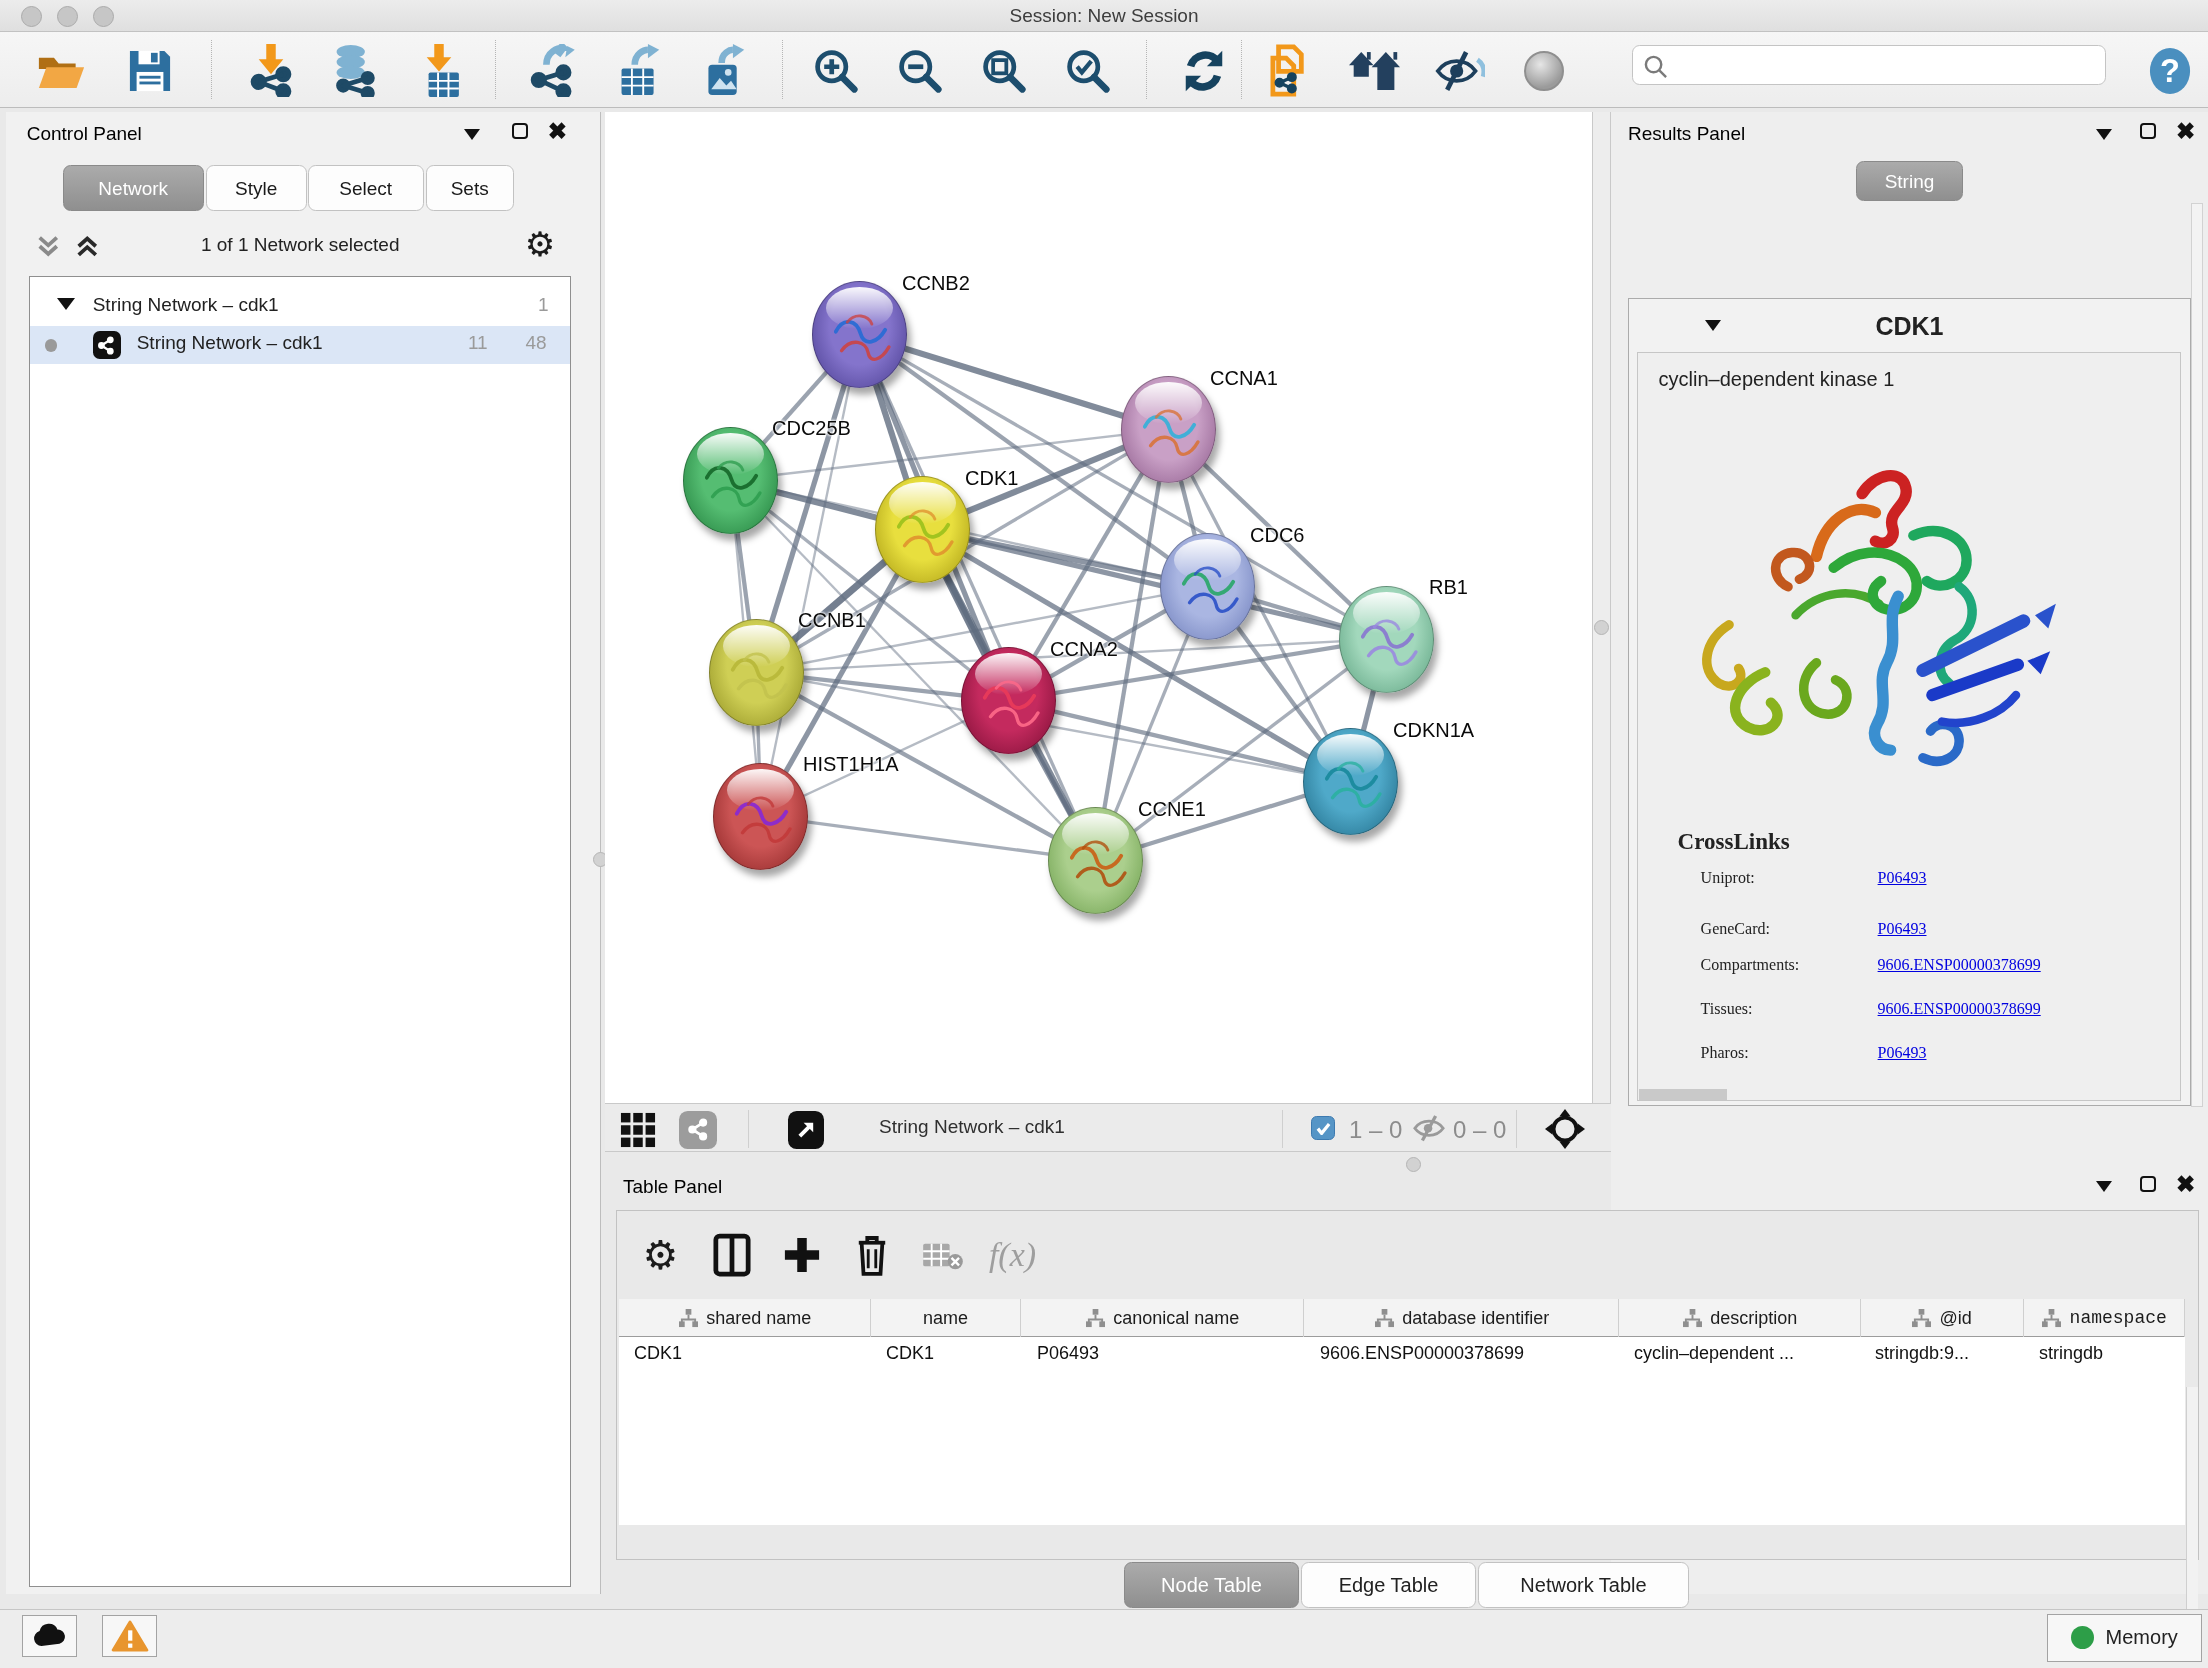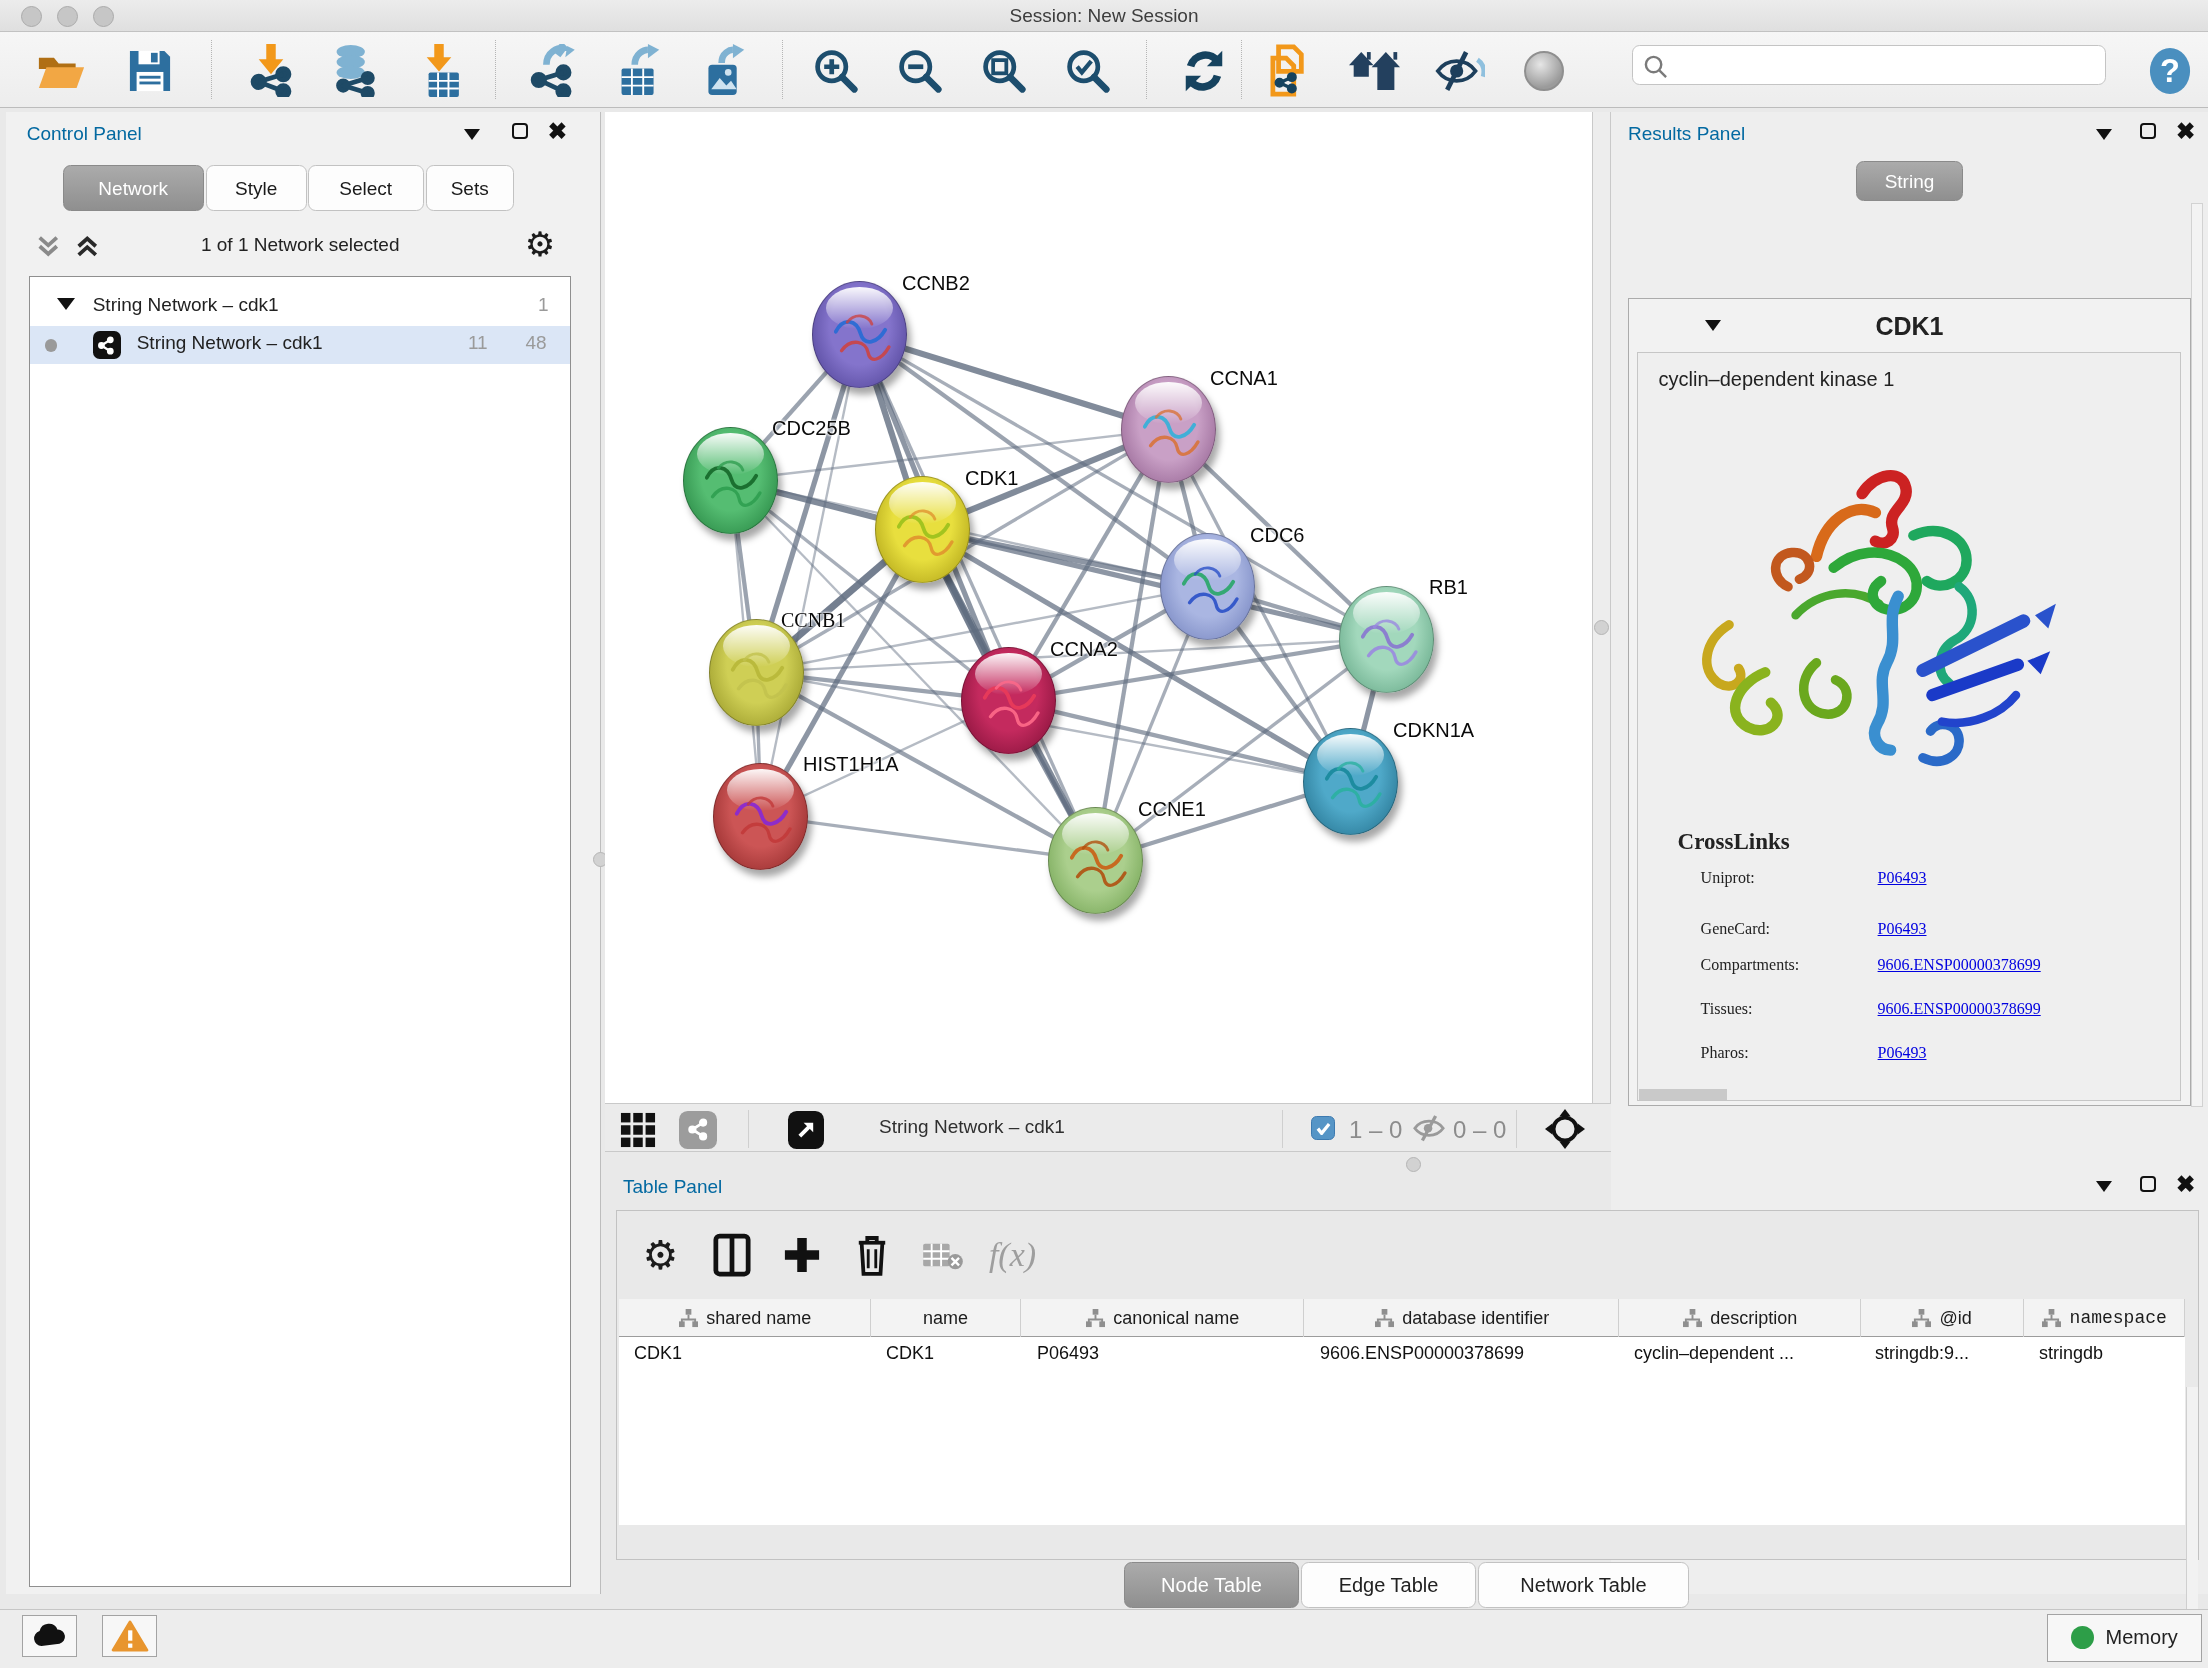--- a/index.html
+++ b/index.html
@@ -18,21 +18,21 @@
     background:linear-gradient(#f6f6f6,#ededed); border-bottom:1px solid #bcbcbc; }
   .tbtn { position:absolute; top:11.4px; width:55px; height:55px; display:flex;
     align-items:center; justify-content:center; }
   .tsep { position:absolute; top:7.6px; height:59px; border-left:1.9px dotted #b5b5b5; }
   #search-box { position:absolute; left:1632px; top:13.3px; width:474px; height:40px;
     background:#fff; border:1.9px solid #c4c4c4; border-radius:7.6px; }
   #search-box svg { position:absolute; left:9.5px; top:7.6px; }
   #search-box input { position:absolute; left:42px; top:1.9px; width:418px; height:32px;
     border:none; outline:none; font-size:19px; background:transparent; }
   
-  .panel-title { font-size:19px; color:#0369a1; }
+  .panel-title { font-size:19px; color:#000000; }
   .ph-caret { width:0; height:0; border-left:8.6px solid transparent;
     border-right:8.6px solid transparent; border-top:11.4px solid #111; display:inline-block; }
   .ph-float { width:16px; height:16px; border:2.9px solid #111; border-radius:3.8px; display:inline-block; }
   .ph-close { font-size:23px; font-weight:bold; color:#111; line-height:16px; }
   .tab { position:absolute; border-radius:7.6px; text-align:center; font-size:19px;
     background:#fdfdfd; border:1px solid #c2c2c2; color:#1a1a1a; }
   .tab.sel { background:linear-gradient(#ababab,#8f8f8f); color:#fff; border:1px solid #8a8a8a; }
   
   #control-panel { position:absolute; left:5.7px; top:112px; width:595px; height:1482px;
     background:#f1f1f1; border-right:1.9px solid #bdbdbd; }
@@ -472,21 +472,21 @@
       <div class="node" style="left: 104px; top: 507px; background: radial-gradient(at 50% 42%, rgb(207, 207, 85) 0%, rgb(207, 207, 85) 45%, rgb(140, 140, 30) 100%);">
         <div class="gloss"></div>
     <svg width="95" height="107" viewBox="0 0 100 112" style="position:absolute;left:0;top:0">
       <g fill="none" stroke-linecap="round">
         <path d="M24,52 C32,36 46,40 50,54 C54,68 68,64 76,50" stroke="#b8b83a" stroke-width="4" opacity=".95"></path>
         <path d="M30,72 C40,58 56,62 58,74 C60,86 72,82 80,68" stroke="#c2c24e" stroke-width="3.5" opacity=".9"></path>
         <path d="M36,42 C44,32 58,34 62,44" stroke="#c2c24e" stroke-width="3" opacity=".8"></path>
       </g>
         </svg>
       </div>
-      <div class="node-label" style="left: 176px; top: 497px; font-family: Liberation Serif, serif;">CCNB1</div>
+      <div class="node-label" style="left: 193px; top: 497px;">CCNB1</div>
       <div class="node" style="left: 356px; top: 535px; background: radial-gradient(at 50% 42%, rgb(196, 42, 94) 0%, rgb(196, 42, 94) 45%, rgb(119, 12, 50) 100%);">
         <div class="gloss"></div>
     <svg width="95" height="107" viewBox="0 0 100 112" style="position:absolute;left:0;top:0">
       <g fill="none" stroke-linecap="round">
         <path d="M24,52 C32,36 46,40 50,54 C54,68 68,64 76,50" stroke="#e83a5a" stroke-width="4" opacity=".95"></path>
         <path d="M30,72 C40,58 56,62 58,74 C60,86 72,82 80,68" stroke="#ff6a8a" stroke-width="3.5" opacity=".9"></path>
         <path d="M36,42 C44,32 58,34 62,44" stroke="#ff6a8a" stroke-width="3" opacity=".8"></path>
       </g>
         </svg>
       </div>

